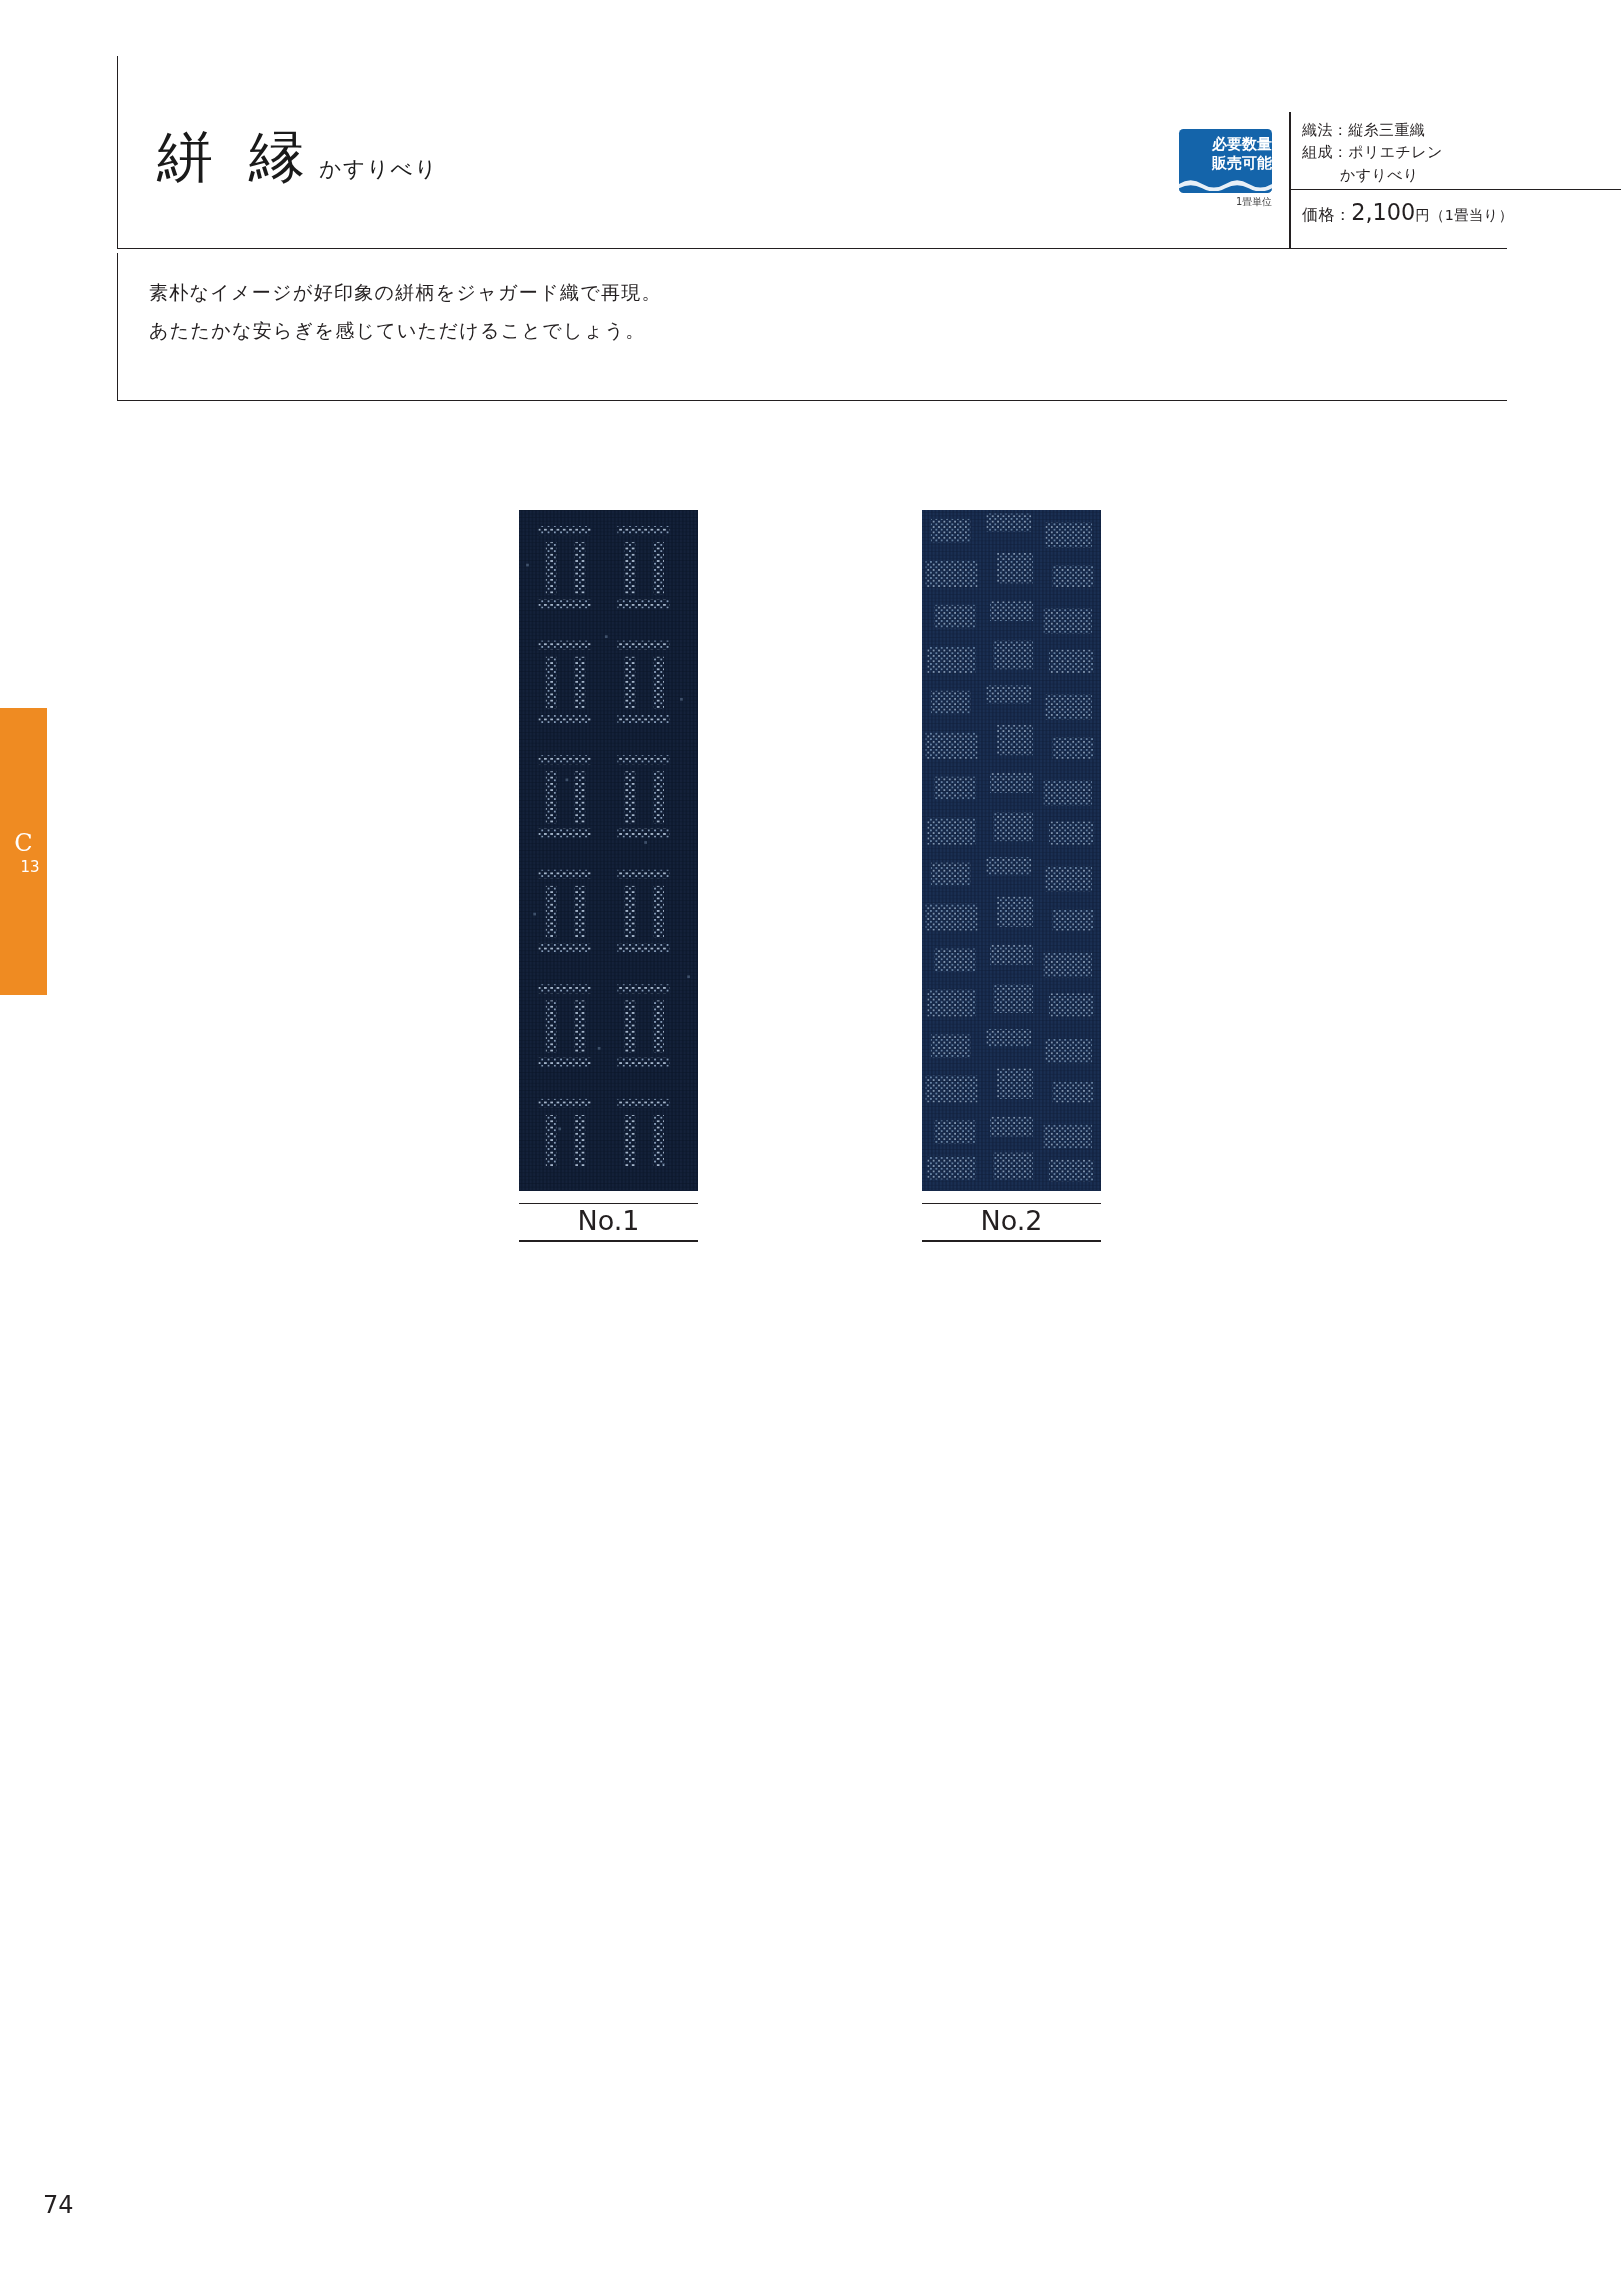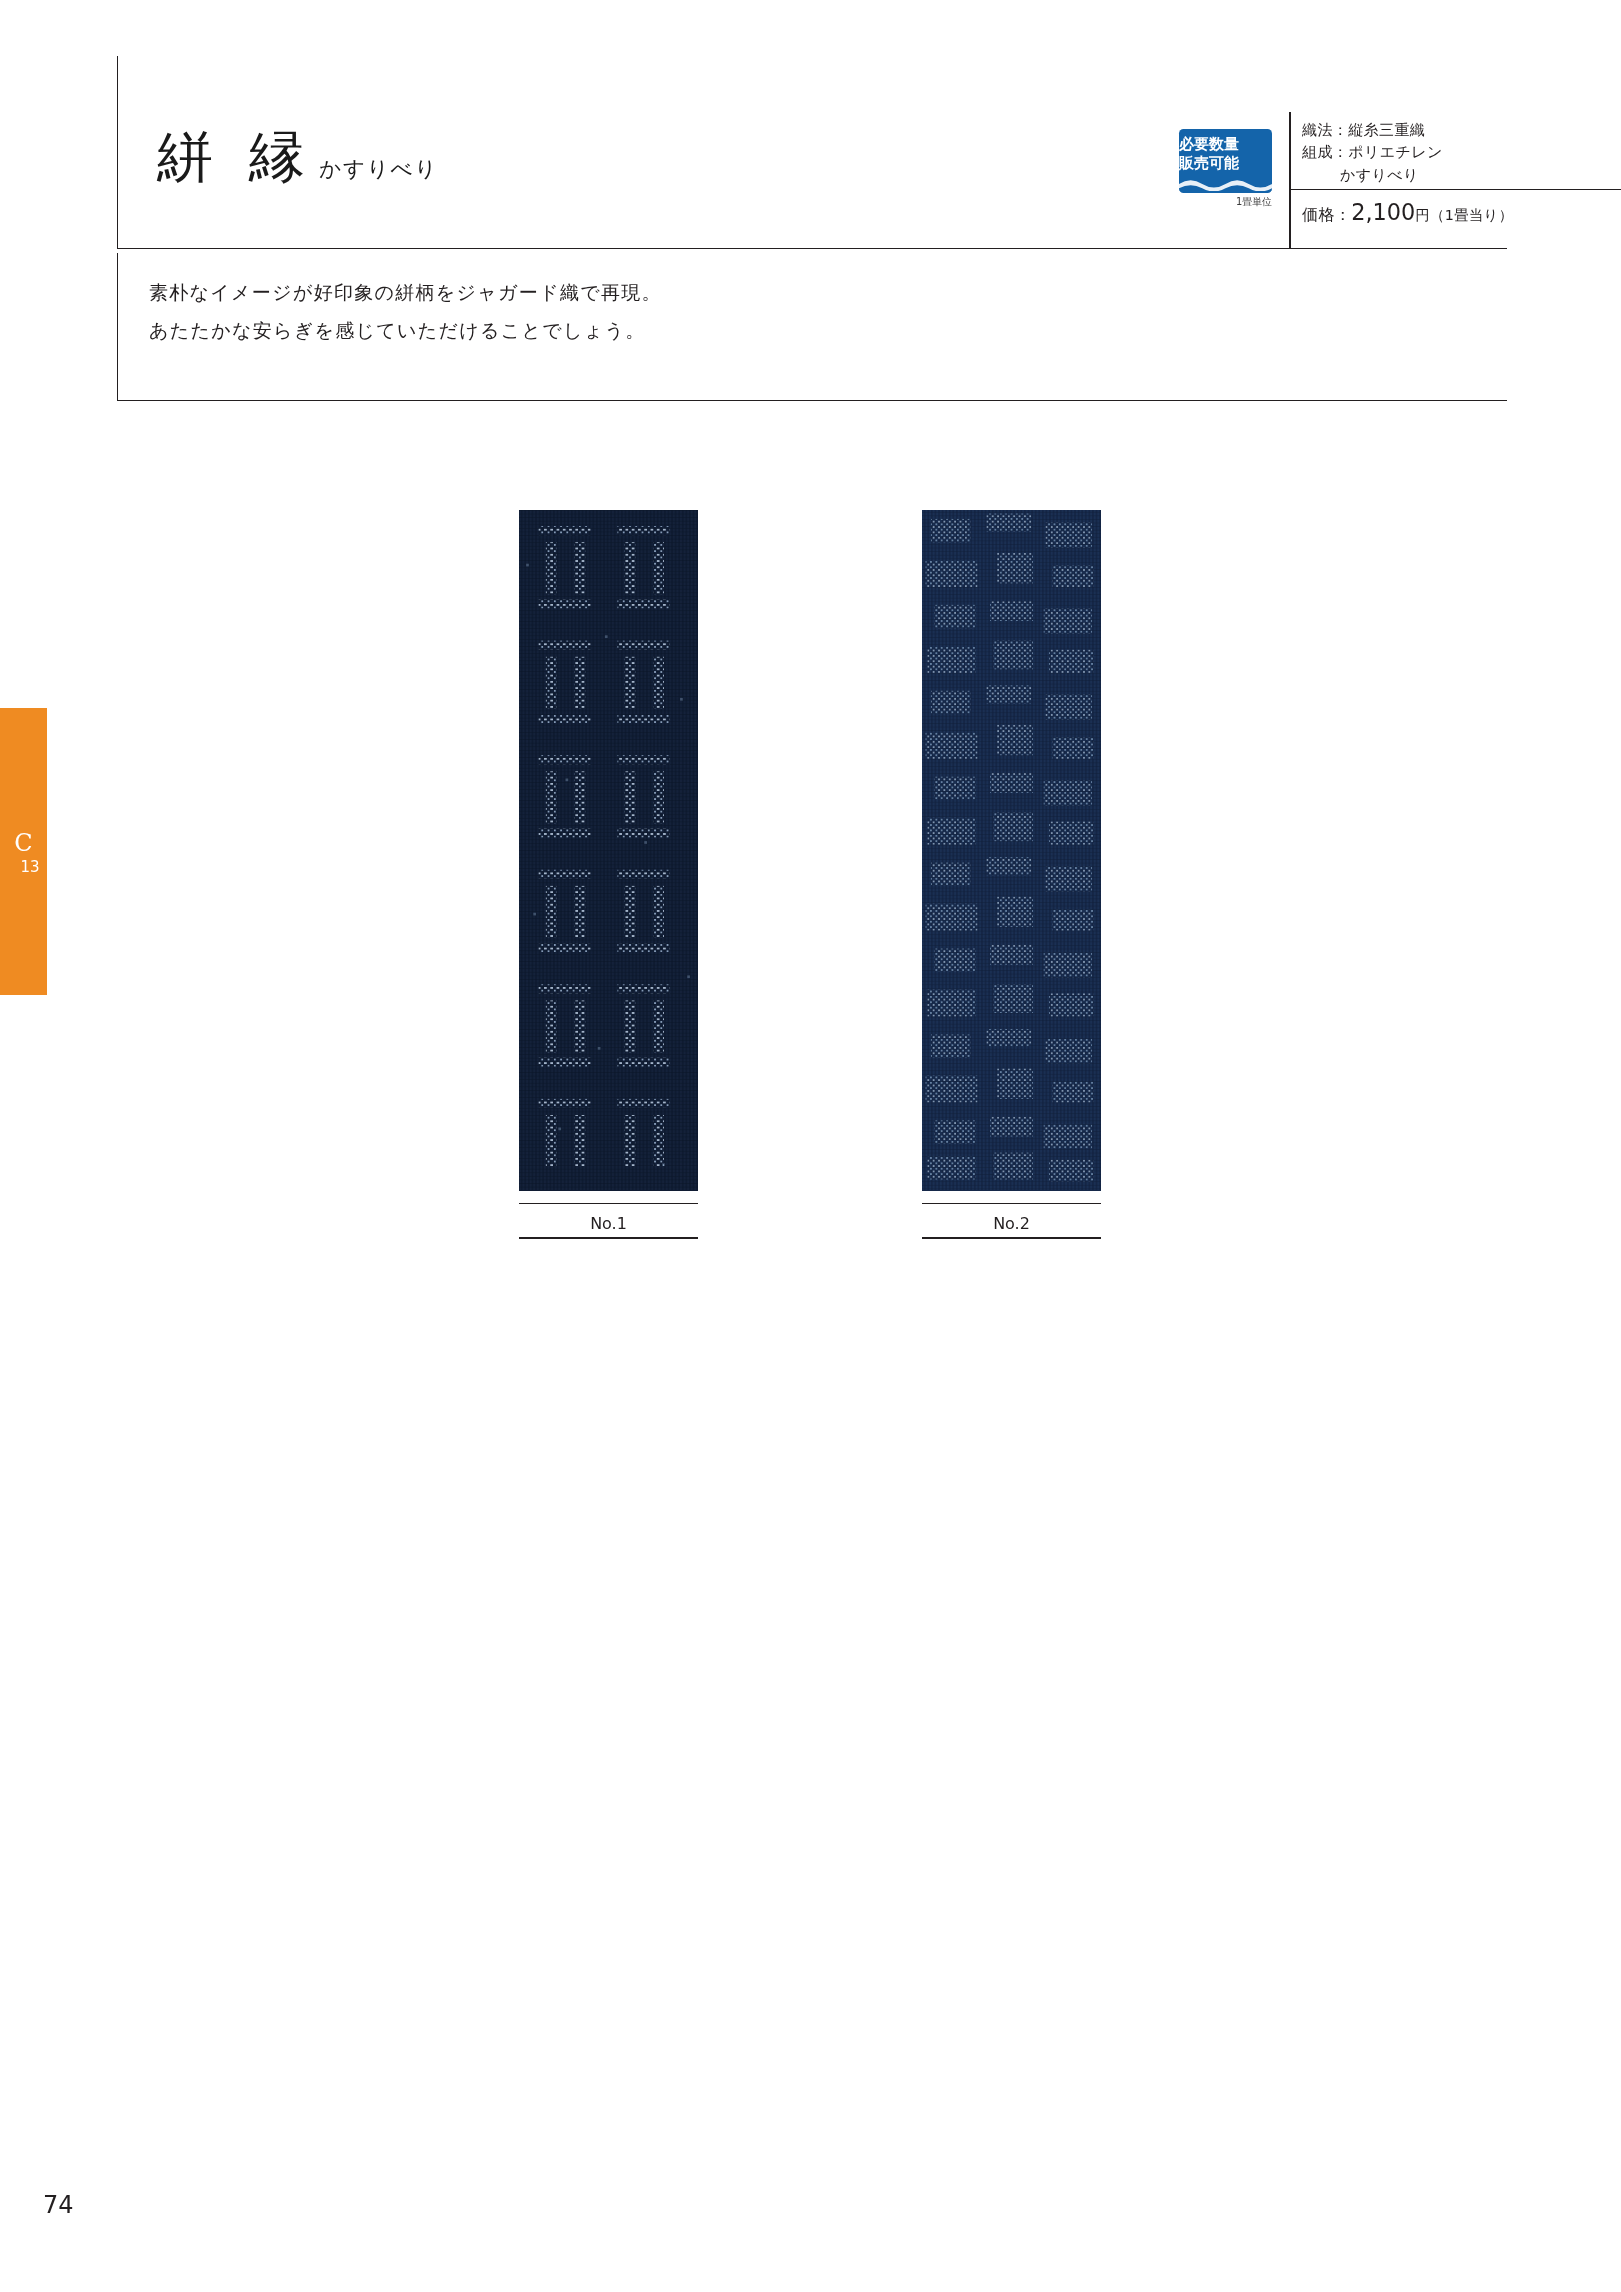--- a/index.html
+++ b/index.html
@@ -63,21 +63,21 @@
     height: 64px;
     background: #1464aa;
     border-radius: 4.5px;
     position: relative;
     overflow: hidden;
   }
   .badge-line1, .badge-line2 {
     position: absolute;
     left: 0;
     width: 100%;
-    text-align: left;
+    text-align: right;
     color: #ffffff;
     font-size: 15px;
     font-weight: bold;
     letter-spacing: 0px;
     font-family: "DejaVu Sans", sans-serif;
   }
   .badge-line1 { top: 6.3px; }
   .badge-line2 { top: 25px; }
   .badge-wave {
     position: absolute;
@@ -214,23 +214,23 @@
   .caption-rule {
     width: 179px;
     height: 1.8px;
     background: #231f20;
     margin-top: 11.6px;
   }
   .caption {
     width: 179px;
     text-align: center;
     font-family: "DejaVu Sans", sans-serif;
-    font-size: 16px;
-    color: #231f20;
-    margin-top: 10px;
+    font-size: 27px;
+    color: #231f20;
+    margin-top: 1px;
     padding-bottom: 3.6px;
   }
   .caption-rule-bottom {
     width: 179px;
     height: 1.8px;
     background: #231f20;
   }
 
   
   .page-num {

